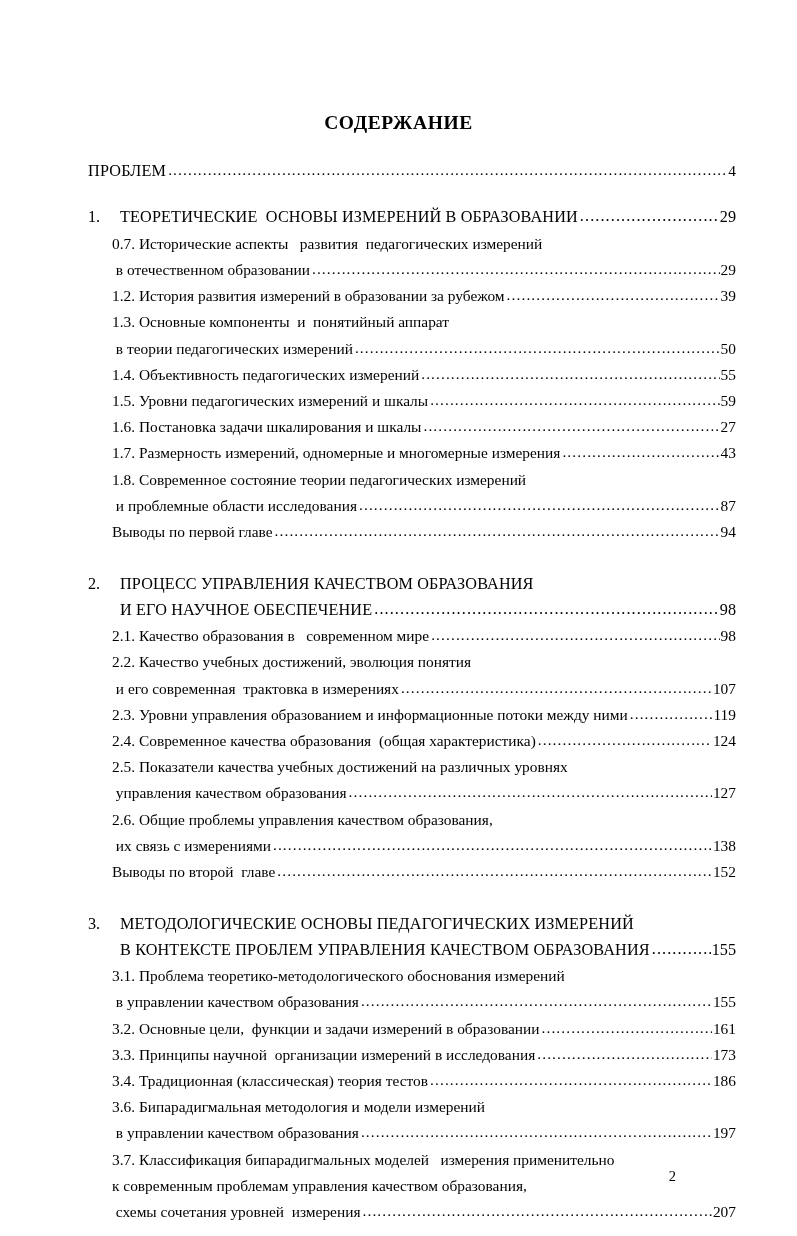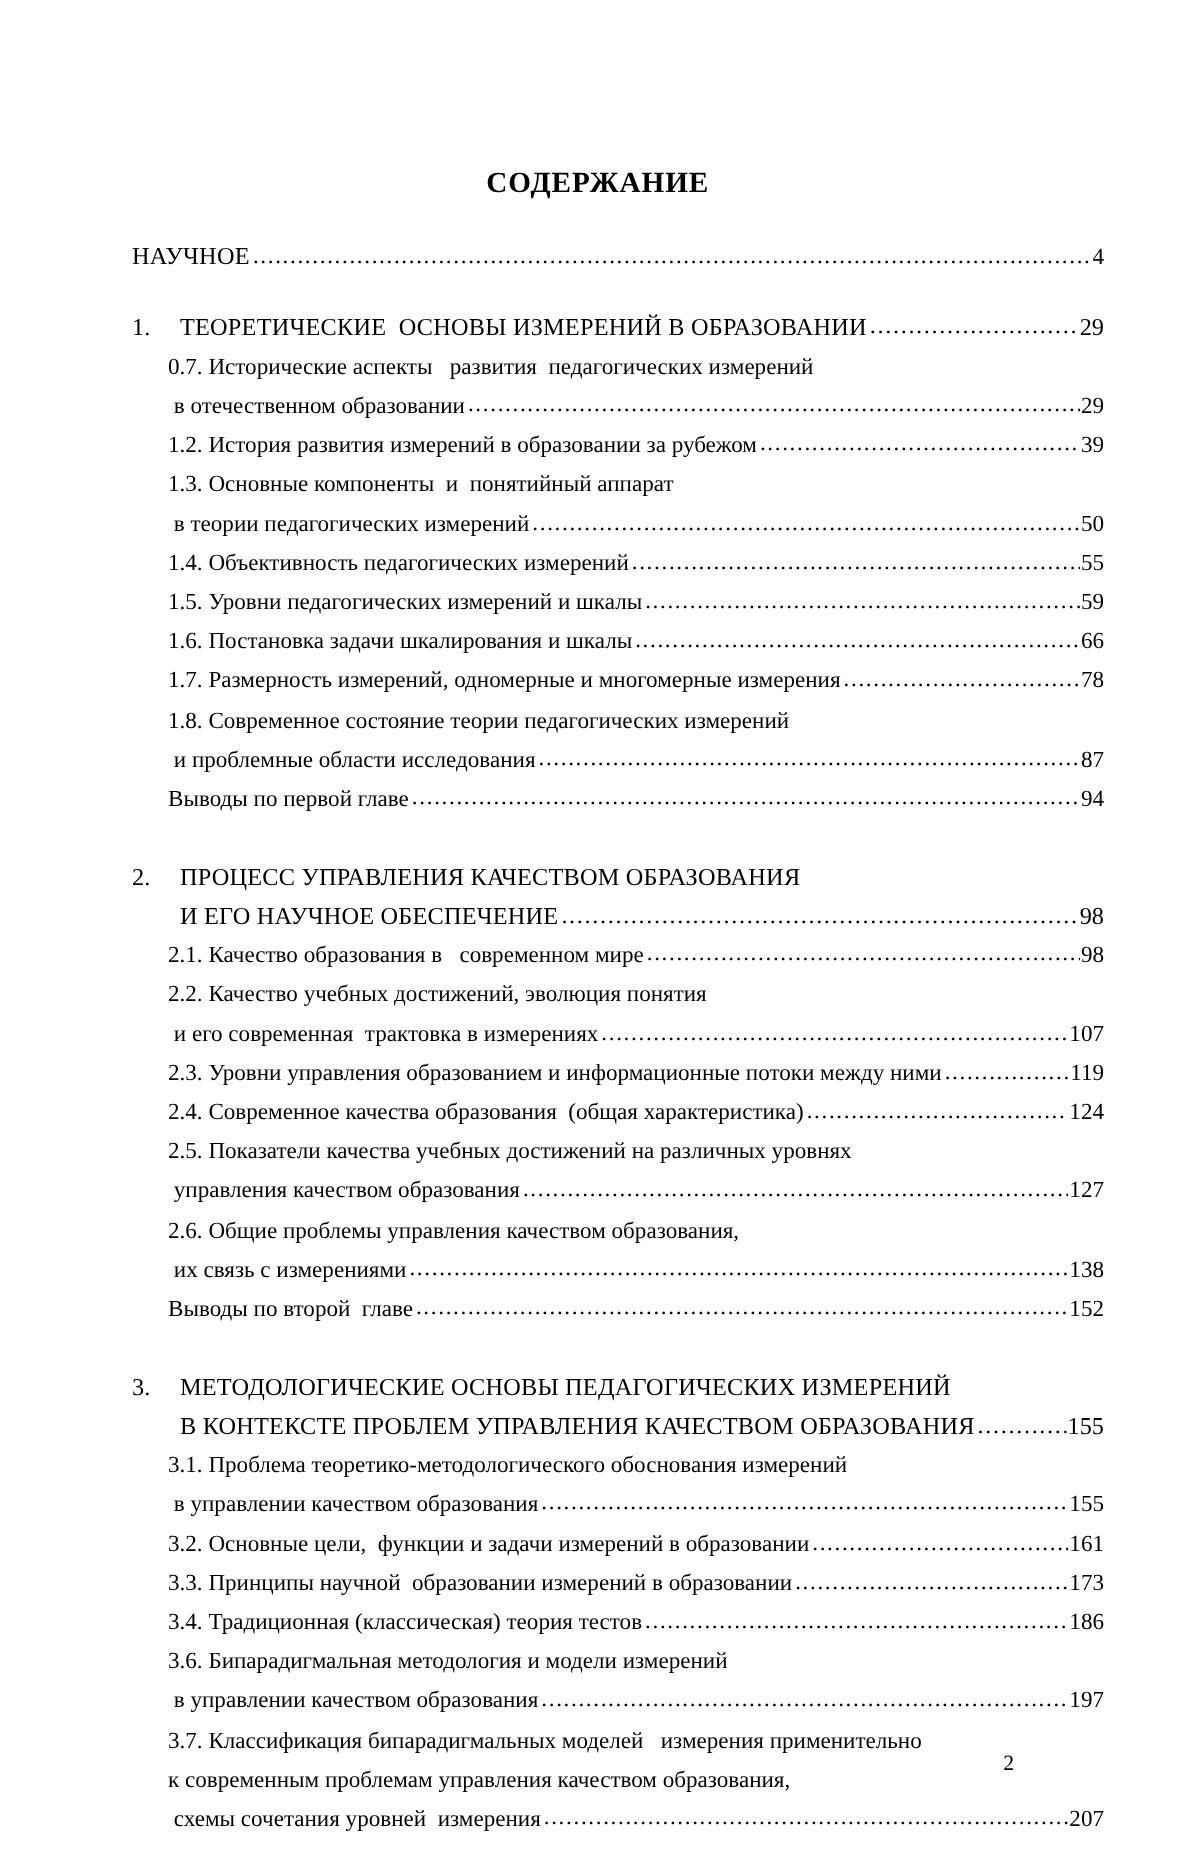--- a/index.html
+++ b/index.html
@@ -131,32 +131,32 @@
   }
 </style>
 </head>
 <body>
 
 <div class="page">
 
   <div class="toc-title">СОДЕРЖАНИЕ</div>
 
   <div class="toc-body">
-      <div class="entry lvl-front"><span class="txt">НАУЧНОЕ</span><span class="leader"></span><span class="pg">4</span></div>
+      <div class="entry lvl-front"><span class="txt">ПРОБЛЕМ</span><span class="leader"></span><span class="pg">4</span></div>
       <div class="gap-md"></div>
       <div class="entry lvl-chapter"><span class="num">1.</span><span class="txt">ТЕОРЕТИЧЕСКИЕ  ОСНОВЫ ИЗМЕРЕНИЙ В ОБРАЗОВАНИИ</span><span class="leader"></span><span class="pg">29</span></div>
       <div class="entry lvl-sub"><span class="snum">0.7. </span><span class="txt">Исторические аспекты   развития  педагогических измерений</span></div>
       <div class="entry lvl-sub"><span class="snum"> </span><span class="txt">в отечественном образовании</span><span class="leader"></span><span class="pg">29</span></div>
       <div class="entry lvl-sub"><span class="snum">1.2. </span><span class="txt">История развития измерений в образовании за рубежом</span><span class="leader"></span><span class="pg">39</span></div>
       <div class="entry lvl-sub"><span class="snum">1.3. </span><span class="txt">Основные компоненты  и  понятийный аппарат</span></div>
       <div class="entry lvl-sub"><span class="snum"> </span><span class="txt">в теории педагогических измерений</span><span class="leader"></span><span class="pg">50</span></div>
       <div class="entry lvl-sub"><span class="snum">1.4. </span><span class="txt">Объективность педагогических измерений</span><span class="leader"></span><span class="pg">55</span></div>
       <div class="entry lvl-sub"><span class="snum">1.5. </span><span class="txt">Уровни педагогических измерений и шкалы</span><span class="leader"></span><span class="pg">59</span></div>
-      <div class="entry lvl-sub"><span class="snum">1.6. </span><span class="txt">Постановка задачи шкалирования и шкалы</span><span class="leader"></span><span class="pg">66</span></div>
-      <div class="entry lvl-sub"><span class="snum">1.7. </span><span class="txt">Размерность измерений, одномерные и многомерные измерения</span><span class="leader"></span><span class="pg">78</span></div>
+      <div class="entry lvl-sub"><span class="snum">1.6. </span><span class="txt">Постановка задачи шкалирования и шкалы</span><span class="leader"></span><span class="pg">27</span></div>
+      <div class="entry lvl-sub"><span class="snum">1.7. </span><span class="txt">Размерность измерений, одномерные и многомерные измерения</span><span class="leader"></span><span class="pg">43</span></div>
       <div class="entry lvl-sub"><span class="snum">1.8. </span><span class="txt">Современное состояние теории педагогических измерений</span></div>
       <div class="entry lvl-sub"><span class="snum"> </span><span class="txt">и проблемные области исследования</span><span class="leader"></span><span class="pg">87</span></div>
       <div class="entry lvl-concl"><span class="txt">Выводы по первой главе</span><span class="leader"></span><span class="pg">94</span></div>
       <div class="gap-lg"></div>
       <div class="entry lvl-chapter"><span class="num">2.</span><span class="txt">ПРОЦЕСС УПРАВЛЕНИЯ КАЧЕСТВОМ ОБРАЗОВАНИЯ</span></div>
       <div class="entry lvl-chapter"><span class="num"></span><span class="txt">И ЕГО НАУЧНОЕ ОБЕСПЕЧЕНИЕ</span><span class="leader"></span><span class="pg">98</span></div>
       <div class="entry lvl-sub"><span class="snum">2.1. </span><span class="txt">Качество образования в   современном мире</span><span class="leader"></span><span class="pg">98</span></div>
       <div class="entry lvl-sub"><span class="snum">2.2. </span><span class="txt">Качество учебных достижений, эволюция понятия</span></div>
       <div class="entry lvl-sub"><span class="snum"> </span><span class="txt">и его современная  трактовка в измерениях</span><span class="leader"></span><span class="pg">107</span></div>
       <div class="entry lvl-sub"><span class="snum">2.3. </span><span class="txt">Уровни управления образованием и информационные потоки между ними</span><span class="leader"></span><span class="pg">119</span></div>
@@ -165,21 +165,21 @@
       <div class="entry lvl-sub"><span class="snum"> </span><span class="txt">управления качеством образования</span><span class="leader"></span><span class="pg">127</span></div>
       <div class="entry lvl-sub"><span class="snum">2.6. </span><span class="txt">Общие проблемы управления качеством образования,</span></div>
       <div class="entry lvl-sub"><span class="snum"> </span><span class="txt">их связь с измерениями</span><span class="leader"></span><span class="pg">138</span></div>
       <div class="entry lvl-concl"><span class="txt">Выводы по второй  главе</span><span class="leader"></span><span class="pg">152</span></div>
       <div class="gap-lg"></div>
       <div class="entry lvl-chapter"><span class="num">3.</span><span class="txt">МЕТОДОЛОГИЧЕСКИЕ ОСНОВЫ ПЕДАГОГИЧЕСКИХ ИЗМЕРЕНИЙ</span></div>
       <div class="entry lvl-chapter"><span class="num"></span><span class="txt">В КОНТЕКСТЕ ПРОБЛЕМ УПРАВЛЕНИЯ КАЧЕСТВОМ ОБРАЗОВАНИЯ</span><span class="leader"></span><span class="pg">155</span></div>
       <div class="entry lvl-sub"><span class="snum">3.1. </span><span class="txt">Проблема теоретико-методологического обоснования измерений</span></div>
       <div class="entry lvl-sub"><span class="snum"> </span><span class="txt">в управлении качеством образования</span><span class="leader"></span><span class="pg">155</span></div>
       <div class="entry lvl-sub"><span class="snum">3.2. </span><span class="txt">Основные цели,  функции и задачи измерений в образовании</span><span class="leader"></span><span class="pg">161</span></div>
-      <div class="entry lvl-sub"><span class="snum">3.3. </span><span class="txt">Принципы научной  образовании измерений в образовании</span><span class="leader"></span><span class="pg">173</span></div>
+      <div class="entry lvl-sub"><span class="snum">3.3. </span><span class="txt">Принципы научной  организации измерений в исследования</span><span class="leader"></span><span class="pg">173</span></div>
       <div class="entry lvl-sub"><span class="snum">3.4. </span><span class="txt">Традиционная (классическая) теория тестов</span><span class="leader"></span><span class="pg">186</span></div>
       <div class="entry lvl-sub"><span class="snum">3.6. </span><span class="txt">Бипарадигмальная методология и модели измерений</span></div>
       <div class="entry lvl-sub"><span class="snum"> </span><span class="txt">в управлении качеством образования</span><span class="leader"></span><span class="pg">197</span></div>
       <div class="entry lvl-sub"><span class="snum">3.7. </span><span class="txt">Классификация бипарадигмальных моделей   измерения применительно</span></div>
       <div class="entry lvl-sub"><span class="snum"></span><span class="txt">к современным проблемам управления качеством образования,</span></div>
       <div class="entry lvl-sub"><span class="snum"> </span><span class="txt">схемы сочетания уровней  измерения</span><span class="leader"></span><span class="pg">207</span></div>
     </div>
 
   <div class="folio">2</div>
 </div>

